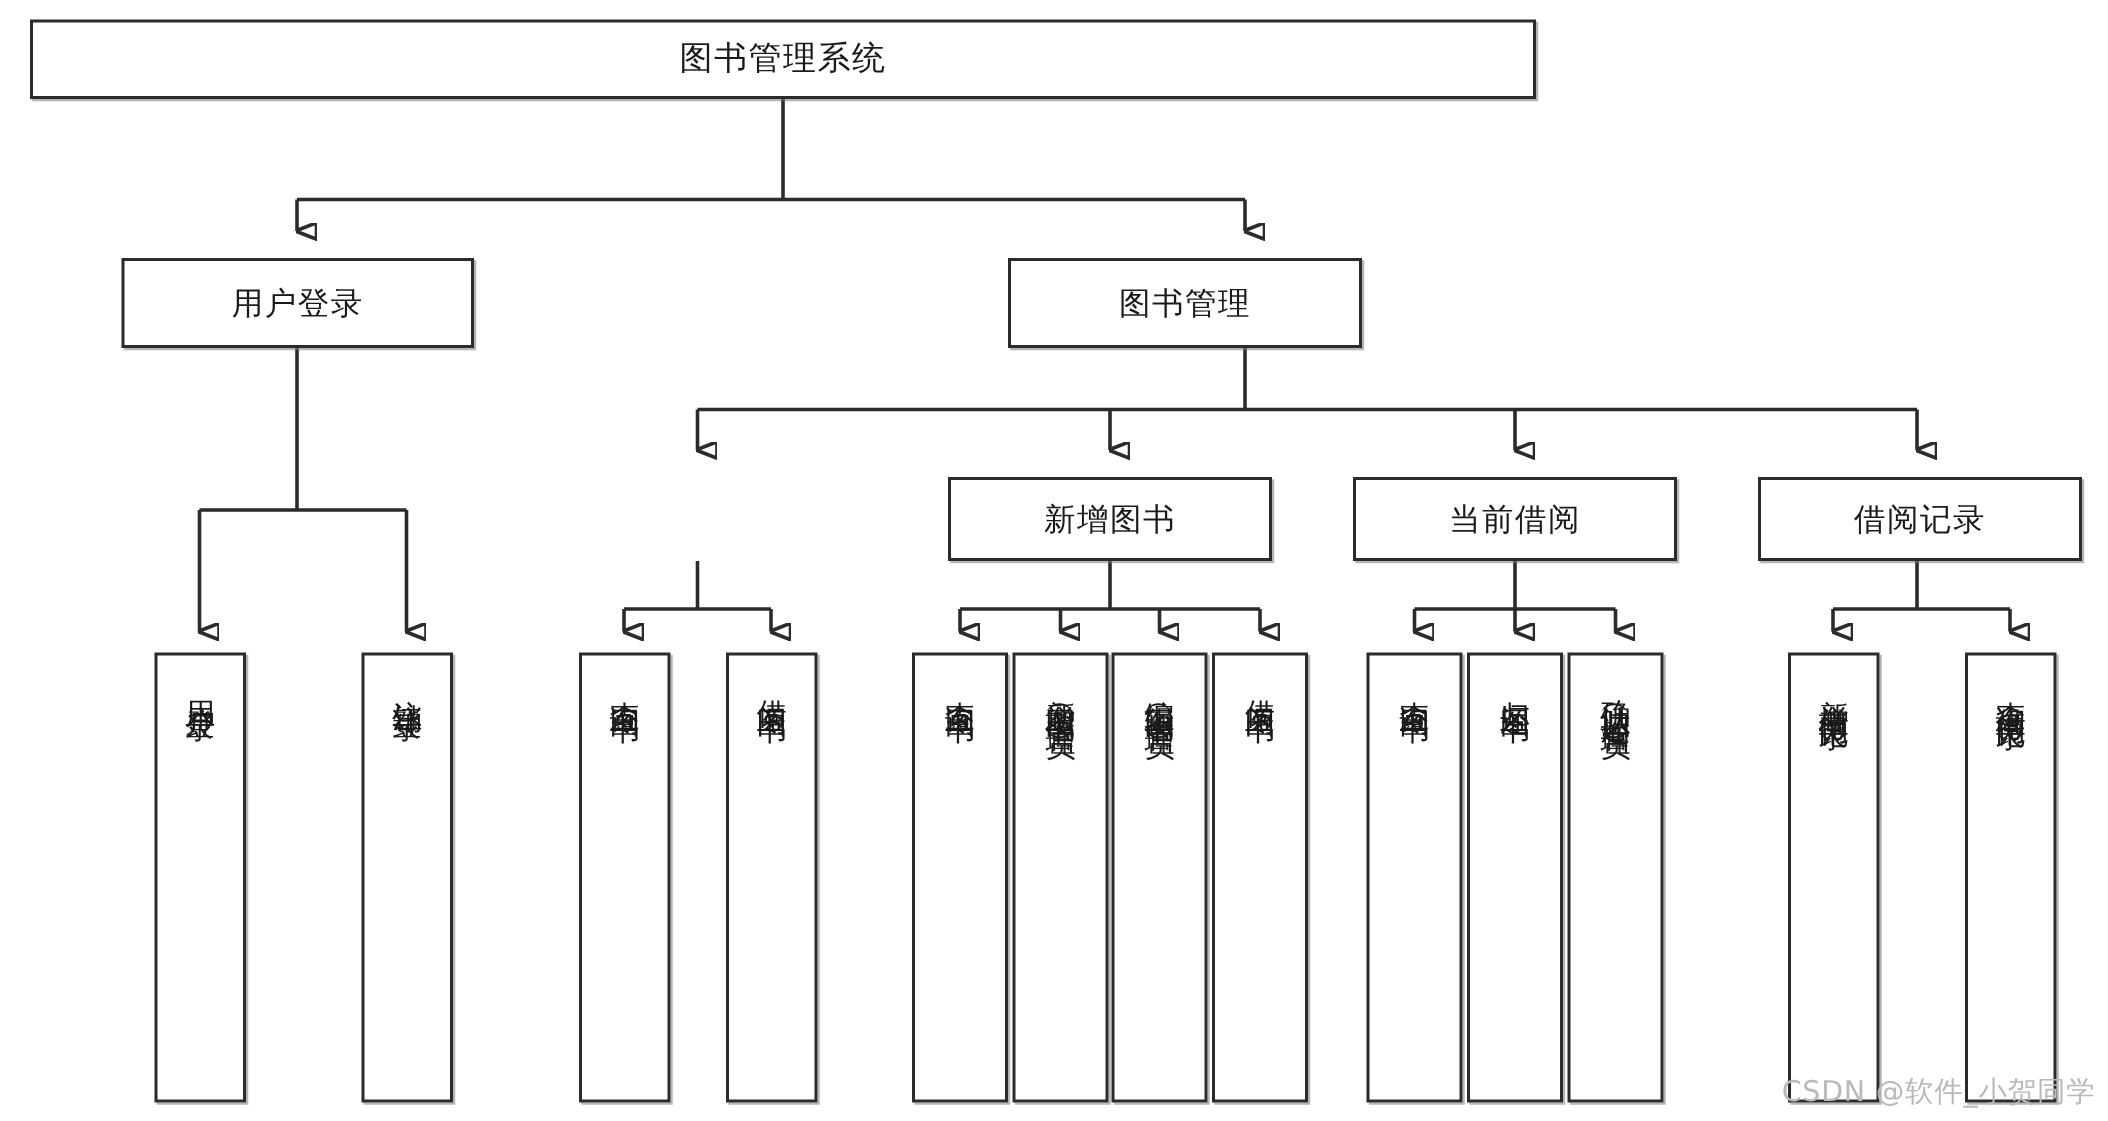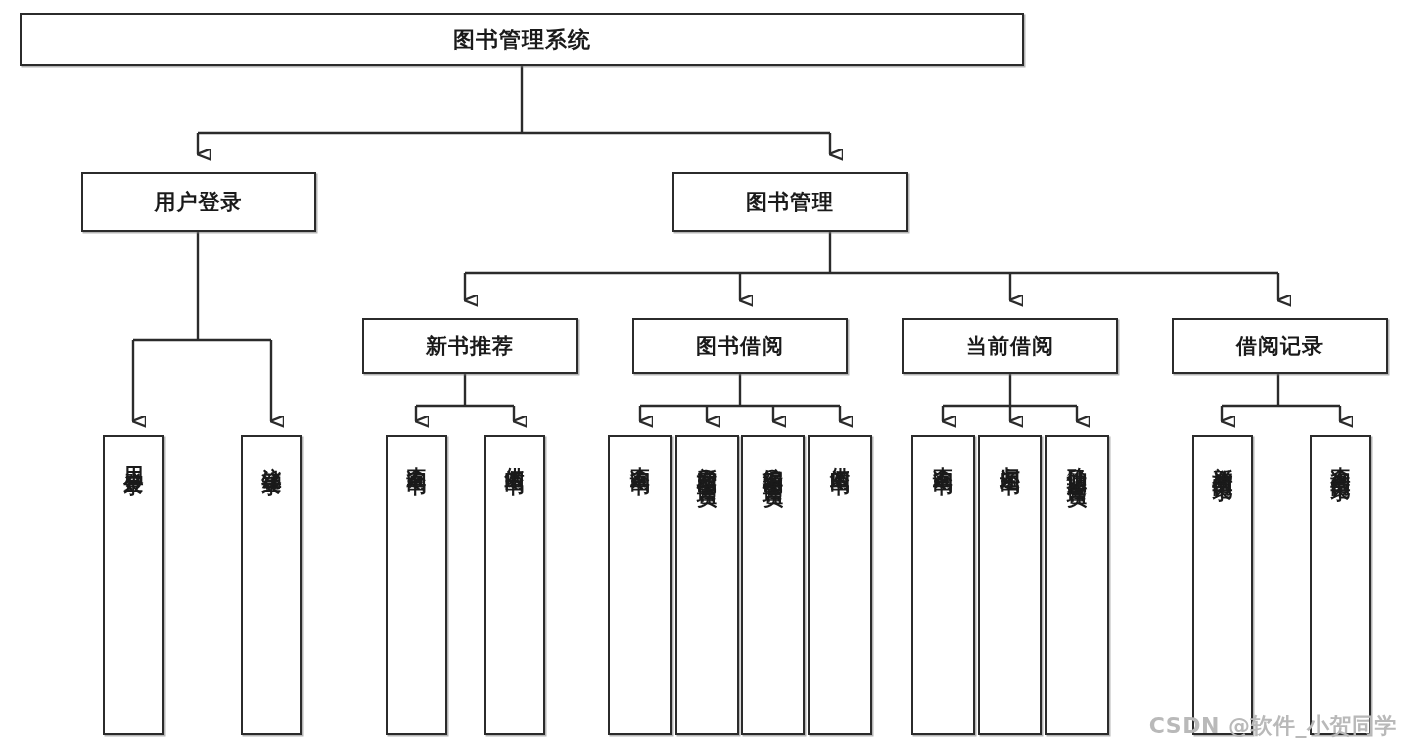--- a/index.html
+++ b/index.html
@@ -10,21 +10,20 @@
   }
   body {
     font-family: "DejaVu Sans", "Liberation Sans", sans-serif;
   }
   #canvas {
     position: relative;
     width: 1405px;
     height: 747px;
     background: #ffffff;
     overflow: hidden;
-    font-weight: bold;
   }
   .node {
     position: absolute;
     box-sizing: border-box;
     background: #ffffff;
     border: 2px solid #2b2b2b;
     box-shadow: 1.5px 1.5px 0 0 rgba(120,120,120,0.55);
     display: flex;
     align-items: center;
     justify-content: center;
@@ -62,21 +61,21 @@
   }
   svg#wires path, svg#wires line {
     stroke: #2b2b2b;
     stroke-width: 2.4;
     fill: none;
   }
   .watermark {
     position: absolute;
     right: 8px;
     bottom: 6px;
-    font-size: 22px;
+    font-size: 19px;
     color: #b9b9b9;
     letter-spacing: 0.5px;
     white-space: nowrap;
     user-select: none;
   }
 </style>
 </head>
 <body>
 
 <div id="canvas">
@@ -135,26 +134,23 @@
   </div>
 
   <div class="node" style="left:81px; top:172px; width:235px; height:60px;">
     <span class="label">用户登录</span>
   </div>
 
   <div class="node" style="left:672px; top:172px; width:236px; height:60px;">
     <span class="label">图书管理</span>
   </div>
 
-  <div class="node" style="left:362px; top:318px; width:216px; height:56px;">
-    <span class="label">新书推荐</span>
-  </div>
 
   <div class="node" style="left:632px; top:318px; width:216px; height:56px;">
-    <span class="label">图书借阅</span>
+    <span class="label">新增图书</span>
   </div>
 
   <div class="node" style="left:1172px; top:318px; width:216px; height:56px;">
     <span class="label">借阅记录</span>
   </div>
 
   <div class="node" style="left:902px; top:318px; width:216px; height:56px;">
     <span class="label">当前借阅</span>
   </div>
 

